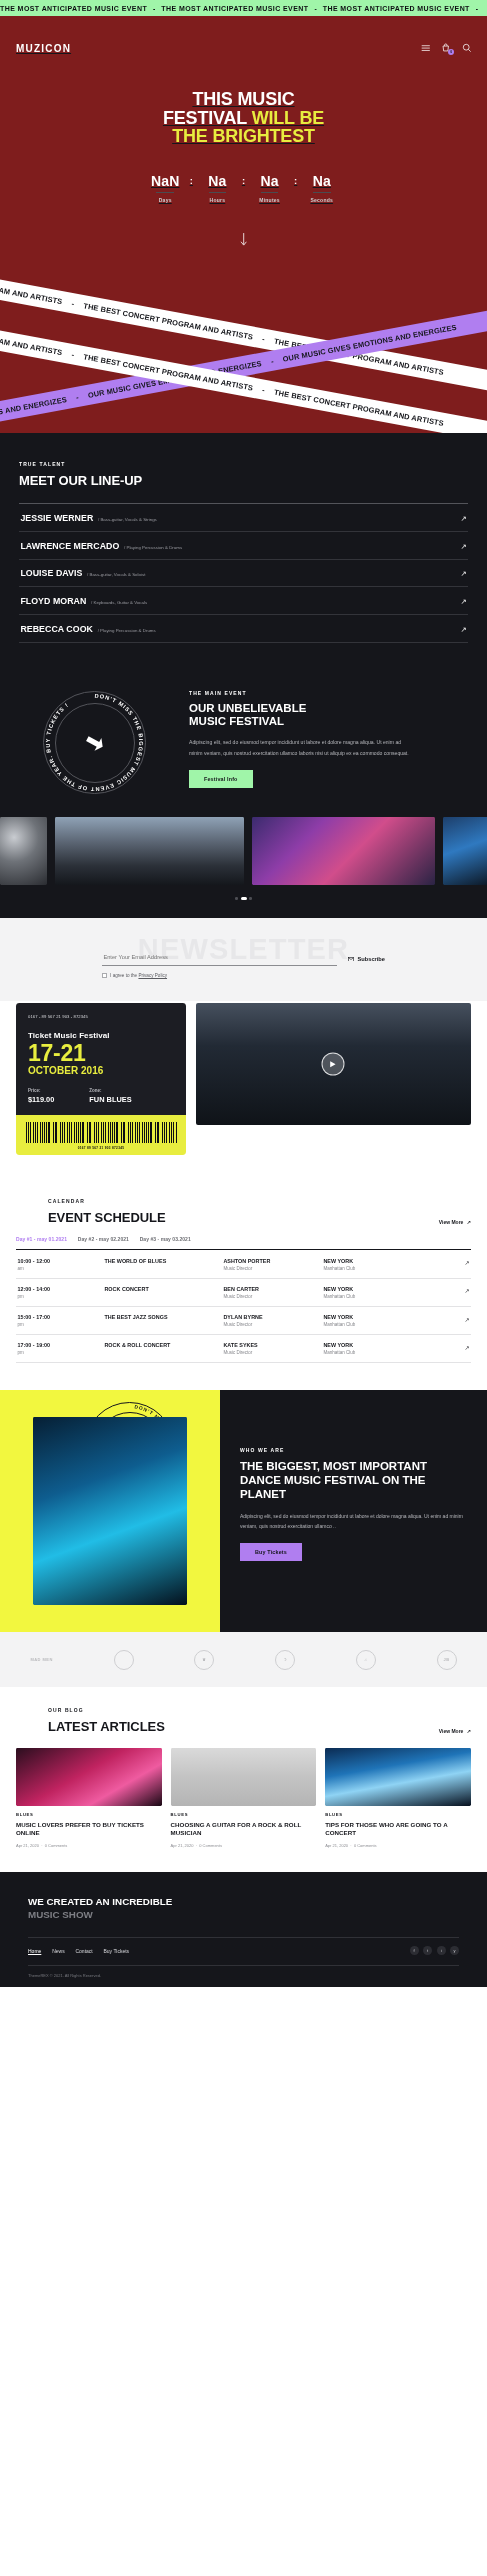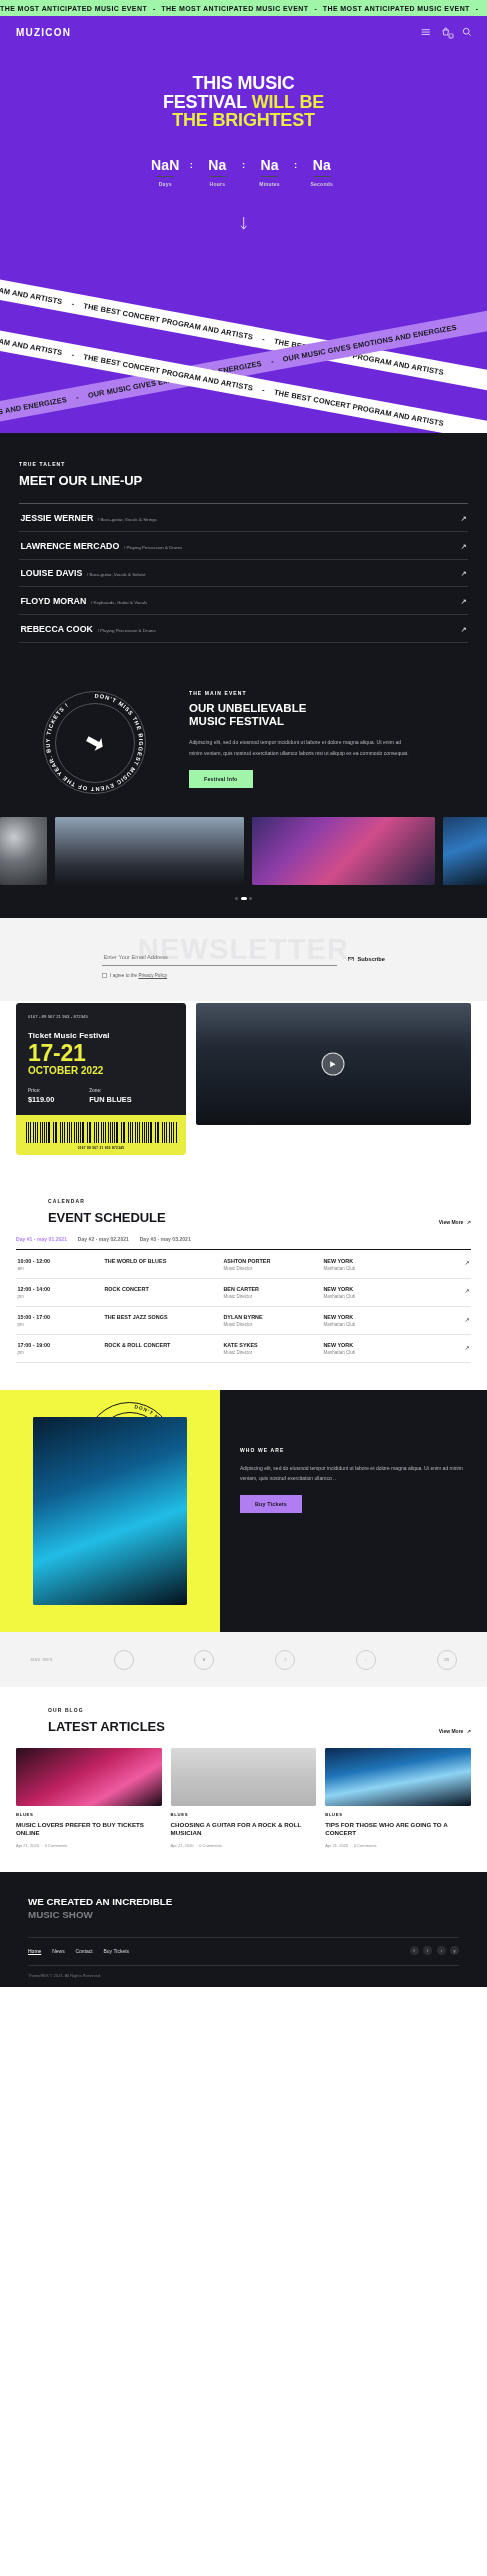--- a/index.html
+++ b/index.html
@@ -18,21 +18,21 @@
     background:#a0f5a9; height:16px; overflow:hidden;
     display:flex; align-items:center; white-space:nowrap;
   }
   .topbar .tick {
     font-size:7px; font-weight:700; letter-spacing:.06em;
     color:#0d0e12; padding-right:0;
   }
   .topbar .sep { color:#0d0e12; padding:0 6px; font-size:6.8px; font-weight:700;}
 
   
-  .hero { background:#6d28d9; position:relative; padding-top:0; height:417px; overflow:hidden;}
+  .hero { background:#7f1d1d; position:relative; padding-top:16px; height:417px; overflow:hidden;text-decoration:underline;}
   .nav {
     height:32px; display:flex; align-items:center; justify-content:space-between;
     padding:0 16px;
   }
   .logo { color:#fff; font-size:10px; font-weight:700; letter-spacing:.12em; }
   .nav-icons { display:flex; align-items:center; gap:10.8px; }
   .ic { color:#fff; width:9.5px; height:9.5px; display:inline-block; position:relative; cursor:pointer;}
   .ic svg { display:block; }
   .cart-badge {
     position:absolute; bottom:-2.7px; right:-3.4px; background:#b07ef0; color:#15161b;
@@ -492,21 +492,21 @@
     </div>
   </section>
 
   <section class="ticketsec">
     <div class="ticket-wrap">
       <div class="ticket-card">
         <div class="tk-top">
           <div class="tk-code">0167 - 89 567 21 903 - 872345</div>
           <div class="tk-name">Ticket Music Festival</div>
           <div class="tk-dates">17-21</div>
-          <div class="tk-month">OCTOBER 2022</div>
+          <div class="tk-month">OCTOBER 2016</div>
           <div class="tk-meta">
             <div>
               <div class="tk-meta-k">Price:</div>
               <div class="tk-meta-v">$119.00</div>
             </div>
             <div>
               <div class="tk-meta-k">Zone:</div>
               <div class="tk-meta-v">FUN BLUES</div>
             </div>
           </div>
@@ -630,20 +630,21 @@
             </defs>
           <text><textPath href="#wwcirc" startOffset="2%">DON'T MISS THE BIGGEST MUSIC EVENT OF THE YEAR</textPath></text>
         </svg>
       </div>
       <div class="ww-photo">
           <div class="ph ph-dance"></div>
         </div>
     </div>
     <div class="ww-right">
       <div class="eyebrow">WHO WE ARE</div>
+      <div class="ww-title">THE BIGGEST, MOST IMPORTANT DANCE MUSIC FESTIVAL ON THE PLANET</div>
       <p class="ww-para">Adipiscing elit, sed do eiusmod tempor incididunt ut labore et dolore magna aliqua. Ut enim ad minim veniam, quis nostrud exercitation ullamco ..</p>
       <button class="btn btn-purple">Buy Tickets</button>
     </div>
   </section>
 
   <section class="logos">
     <div class="logo-item">
       <span>MAD MEN</span>
     </div>
     <div class="logo-item">

